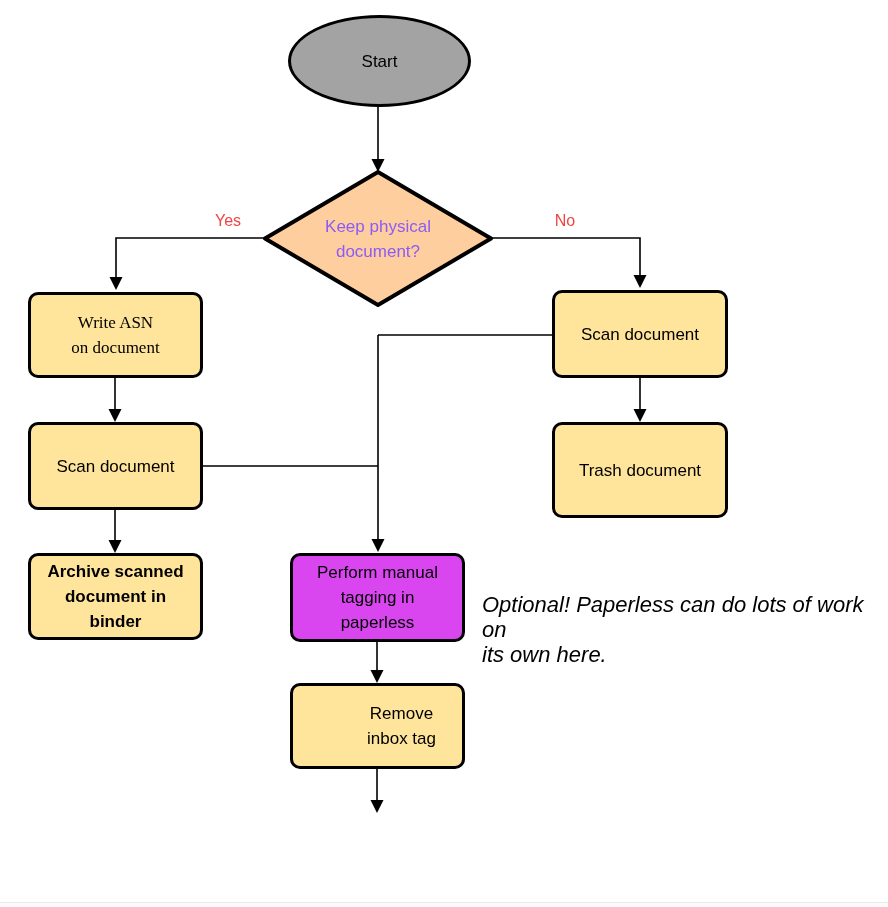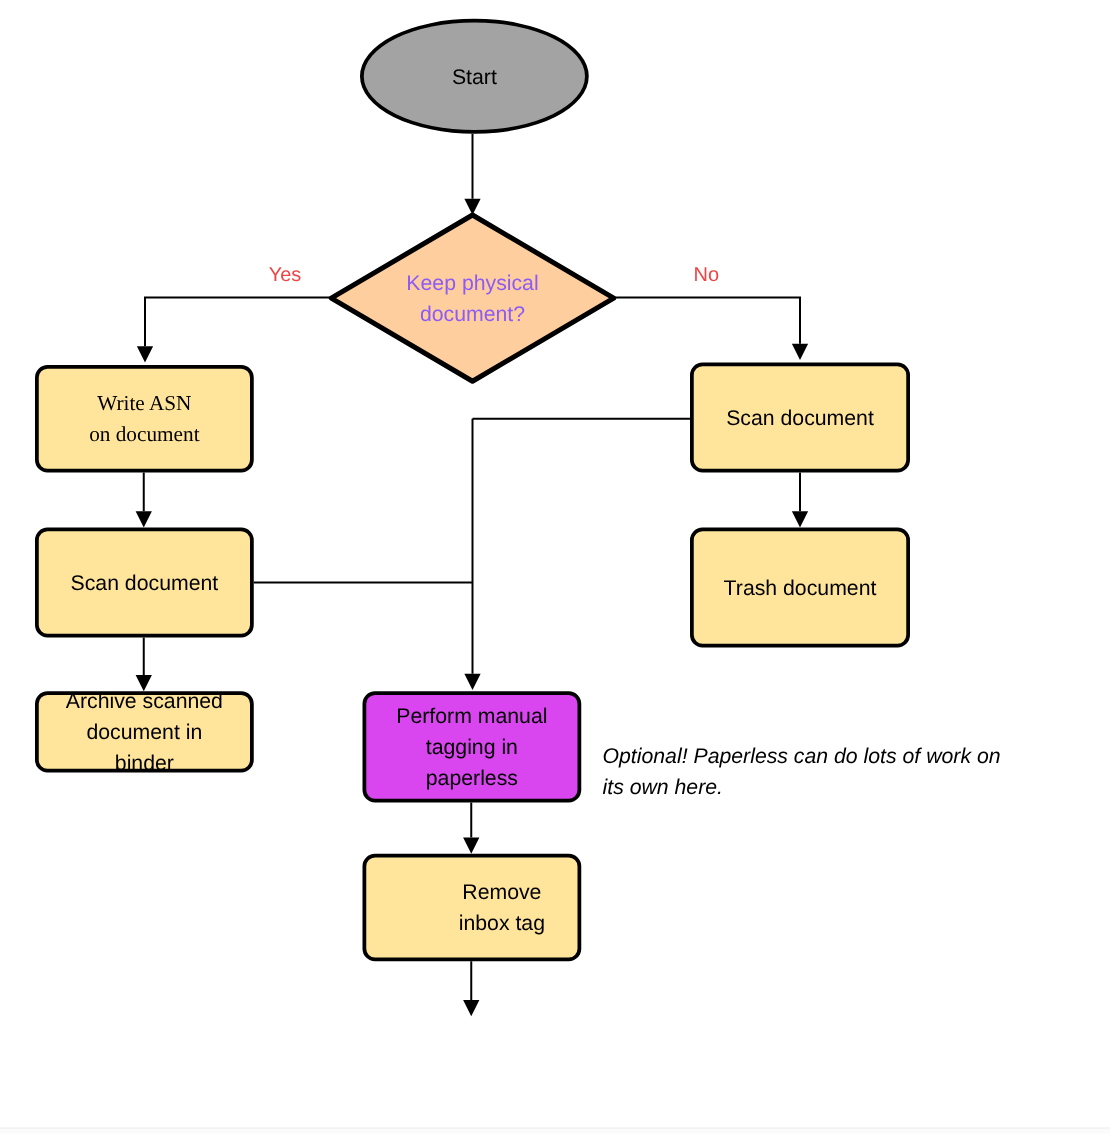--- a/index.html
+++ b/index.html
@@ -54,21 +54,21 @@
     color: #8b5cf6;
   }
   .edge-label {
     position: absolute;
     font-size: 16px;
     color: #ef4444;
     text-align: center;
   }
   .note {
     position: absolute;
-    font-size: 17px;
+    font-size: 22px;
     font-style: italic;
     line-height: 25px;
     white-space: pre-line;
     color: #000000;
   }
   .page-bottom-rule {
     position: absolute;
     left: 0;
     width: 888px;
     height: 1px;
@@ -118,21 +118,21 @@
 
 
   <div class="decision-label" style="left:265px; top:172px; width:226px; height:133px;">Keep physical
 document?</div>
 
   <div class="node process" style="left: 28px; top: 292px; width: 175px; height: 86px; background-color: rgb(255, 228, 156); font-family: Liberation Serif, serif;">Write ASN
 on document</div>
 
   <div class="node process" style="left: 28px; top: 422px; width: 175px; height: 88px; background-color: rgb(255, 228, 156);">Scan document</div>
 
-  <div class="node process" style="left: 28px; top: 553px; width: 175px; height: 65px; background-color: rgb(255, 228, 156);">Archive scanned
+  <div class="node process" style="left: 28px; top: 553px; width: 175px; height: 87px; background-color: rgb(255, 228, 156); font-weight: bold;">Archive scanned
 document in
 binder</div>
 
   <div class="node process" style="left: 552px; top: 290px; width: 176px; height: 88px; background-color: rgb(255, 228, 156);">Scan document</div>
 
   <div class="node process" style="left: 552px; top: 422px; width: 176px; height: 96px; background-color: rgb(255, 228, 156);">Trash document</div>
 
   <div class="node process" style="left: 290px; top: 553px; width: 175px; height: 89px; background-color: #d946ef;">Perform manual
 tagging in
 paperless</div>

